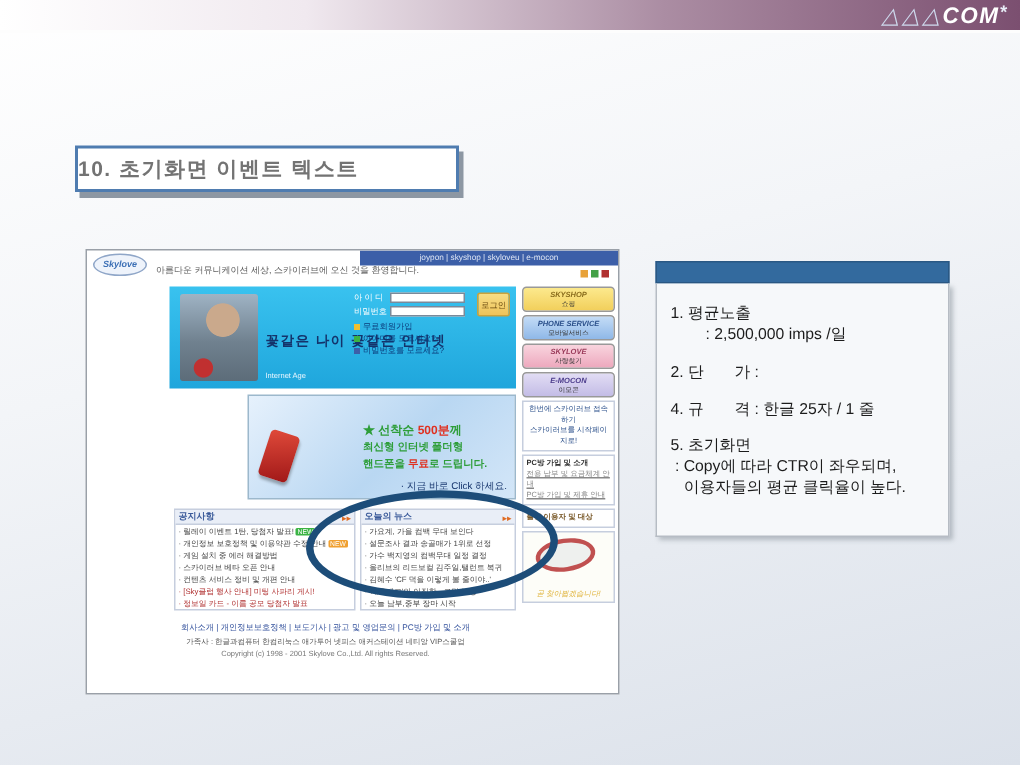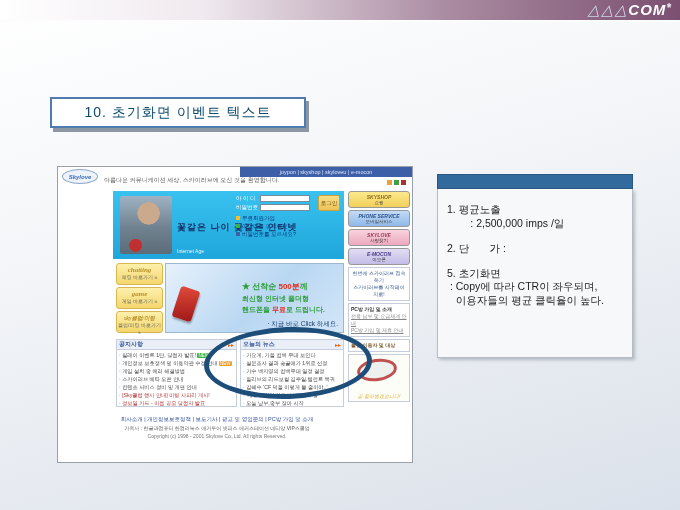--- a/index.html
+++ b/index.html
@@ -14,22 +14,22 @@
             background:linear-gradient(90deg,#ffffff 0%,#f0e9ef 30%,#ab8da3 65%,#7b4f70 100%);
             border-bottom:2px solid #fdfdfd;
             display:flex; align-items:center; justify-content:flex-end; padding-right:8px; }
   .brand { font-style:italic; font-weight:bold; font-size:15px; color:#fff; letter-spacing:1px; white-space:nowrap; }
   .brand .tri { color:#cdd8ec; font-weight:normal; letter-spacing:2px; }
   .brand .star { color:#e8eef8; font-size:12px; vertical-align:top; }
 
   
   .title-box { position:absolute; left:50px; top:97px; width:256px; height:31px; background:#ffffff;
                border:2px solid #4f7cb0; box-shadow:3px 4px 0 #8d97a3;
-               display:flex; align-items:center; justify-content:center;
-               font-size:14px; font-weight:normal; color:#0c4a6e; letter-spacing:1px; }
+               display:flex; align-items:center; justify-content:flex-start;
+               font-size:14px; font-weight:bold; color:#737373; letter-spacing:1px; }
 
   
   .browser { position:absolute; left:57px; top:166px; width:356px; height:297px;
              background:#ffffff; border:1px solid #9aa0a8; overflow:hidden; font-size:6px; color:#333; }
 
   .b-logo { position:absolute; left:4px; top:2px; width:36px; height:15px; background:#eef3fb;
             border:1px solid #8fa6c8; border-radius:50%; display:flex; align-items:center; justify-content:center;
             font-size:6px; font-style:italic; color:#3b6fb5; font-weight:bold; }
   .b-tagline { position:absolute; left:46px; top:9px; font-size:6px; color:#5a5a5a; white-space:nowrap; }
   .b-menu { position:absolute; right:0; top:0; width:172px; height:10px; background:#3c5fa8;
@@ -177,34 +177,20 @@
               <span>아이디를 모르세요?</span>
             </div>
           <div>
               <i style="background:#3c5fa8"></i>
               <span>비밀번호를 모르세요?</span>
             </div>
         </div>
       </div>
     </div>
 
-    <div class="b-nav">
-      <div class="b-nav-btn">
-        <span class="b-nav-en">chatting</span>
-        <span class="b-nav-ko">채팅 바로가기 »</span>
-      </div>
-      <div class="b-nav-btn">
-        <span class="b-nav-en">game</span>
-        <span class="b-nav-ko">게임 바로가기 »</span>
-      </div>
-      <div class="b-nav-btn">
-        <span class="b-nav-en" style="font-size:5.5px">sky클럽/미팅</span>
-        <span class="b-nav-ko">클럽/미팅 바로가기 »</span>
-      </div>
-    </div>
 
     <div class="b-banner">
       <div class="b-phone"></div>
       <div class="b-banner-lines">
         <div class="b-bl1"><span>★ 선착순 </span><em>500분</em><span>께</span></div>
         <div class="b-bl2">최신형 인터넷 폴더형</div>
         <div class="b-bl3"><span>핸드폰을 </span><em>무료</em><span>로 드립니다.</span></div>
       </div>
       <div class="b-banner-cta">· 지금 바로 Click 하세요.</div>
     </div>
@@ -284,19 +270,20 @@
 
     <div class="b-ellipse"></div>
   </div>
 
   <div class="panel">
     <div class="panel-header"></div>
     <div class="panel-body">
       <div class="panel-item">1. 평균노출
         : 2,500,000 imps /일</div>
       <div class="panel-item">2. 단       가 :</div>
+      <div class="panel-item">4. 규       격 : 한글 25자 / 1 줄</div>
       <div class="panel-item">5. 초기화면
  : Copy에 따라 CTR이 좌우되며,
    이용자들의 평균 클릭율이 높다.</div>
     </div>
   </div>
 
 </div>
 
 </body></html>

